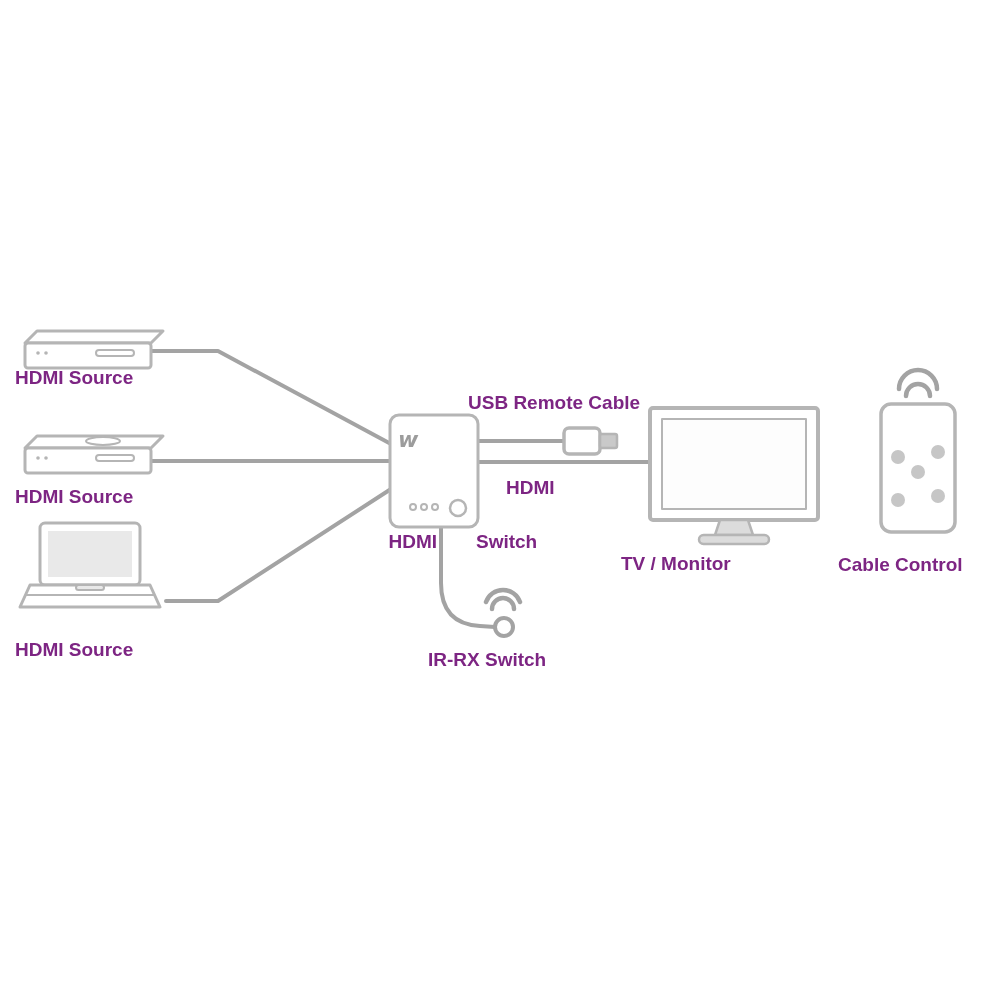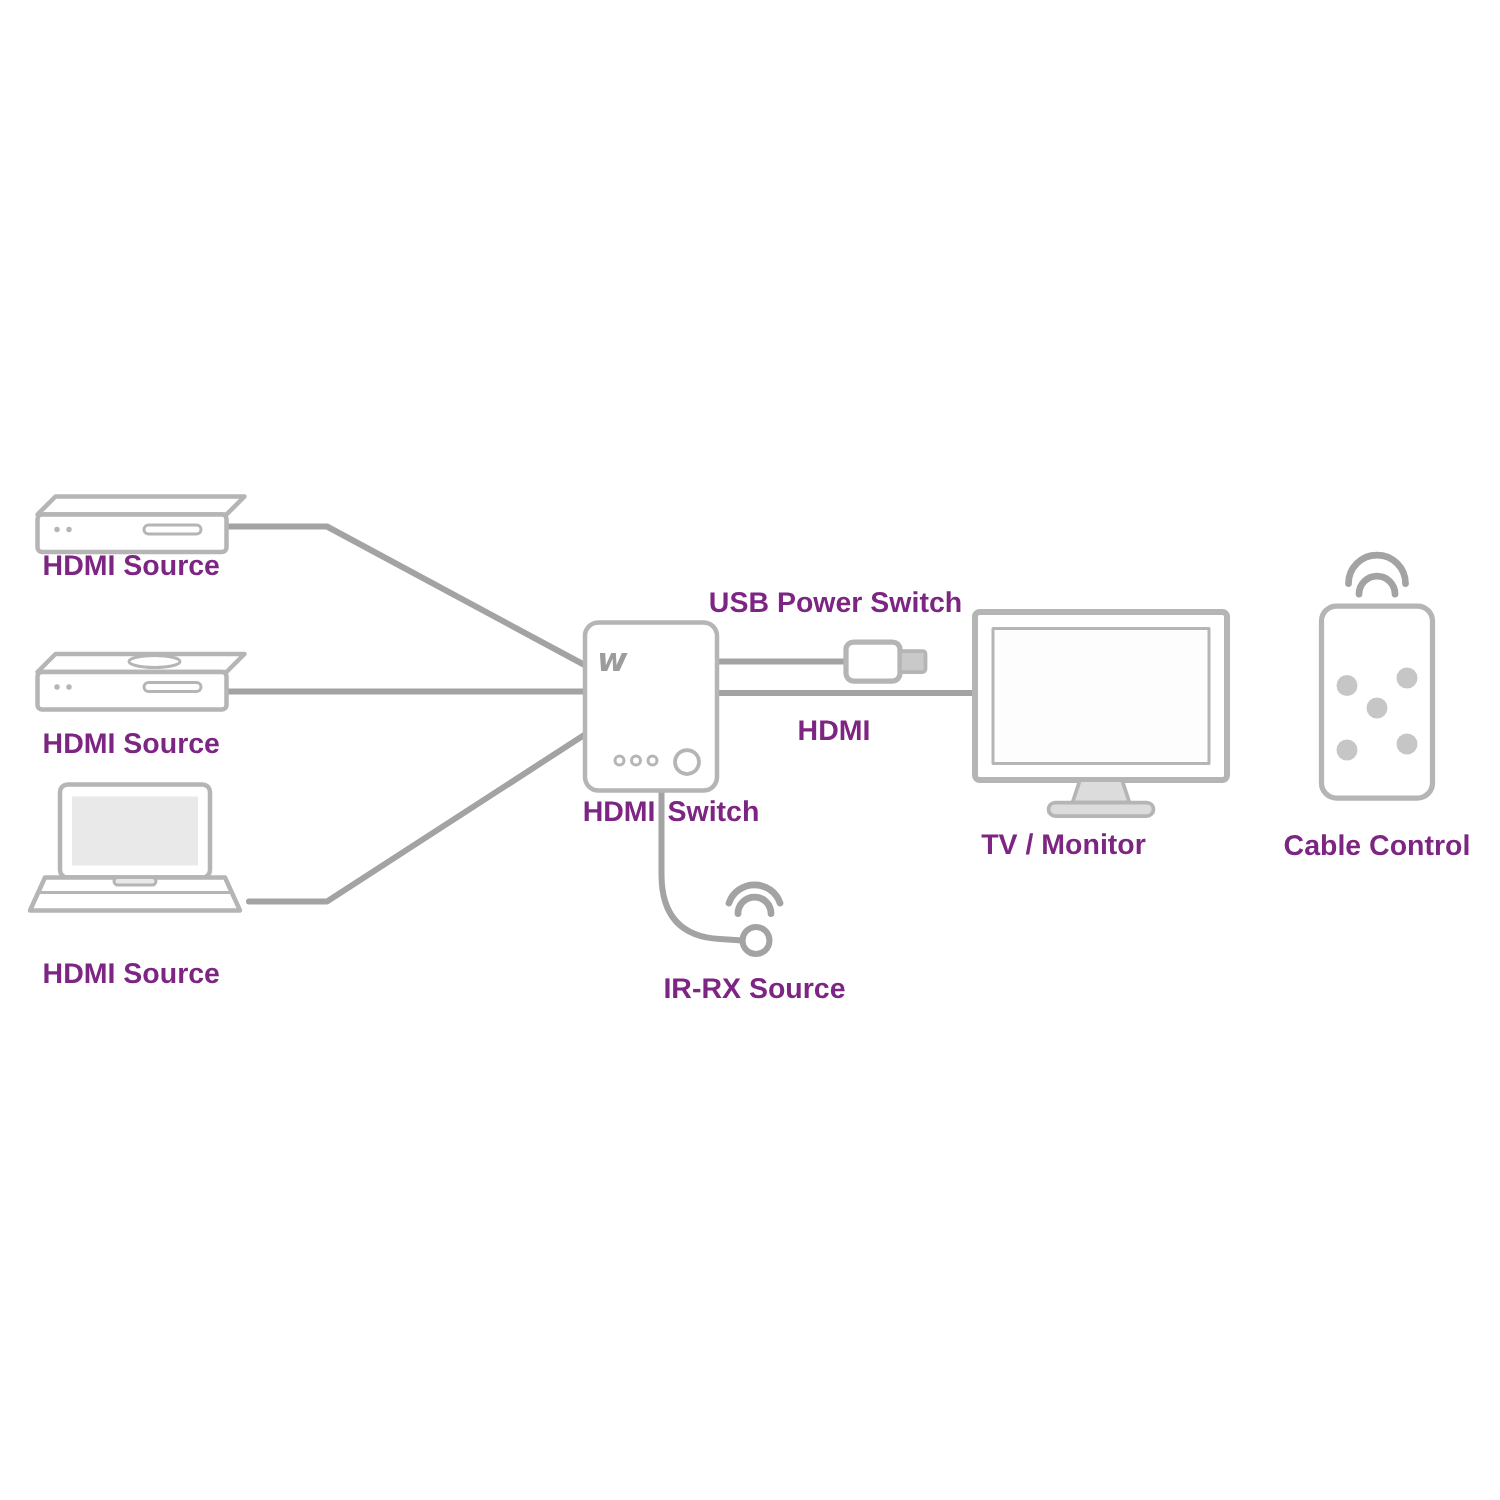--- a/index.html
+++ b/index.html
@@ -16,21 +16,21 @@
   }
   .canvas{position:absolute;inset:0;}
   svg{position:absolute;left:0;top:0;}
   .label{
     position:absolute;
     font-weight:bold;
     font-size:19px;
     color:var(--accent);
     white-space:nowrap;
   }
-  .center{text-align:center;}
+  .center{text-align:left;}
   .right{text-align:right;}
   .stroke-line{stroke:var(--line);}
   .stroke-dev{stroke:var(--device);}
   .fill-btn{fill:var(--button);}
   .logo-w{
     font-family:"DejaVu Sans",sans-serif;
     font-style:italic;
     font-weight:bold;
     font-size:22px;
     fill:#9c9c9c;
@@ -117,21 +117,21 @@
       <path d="M486 602 A 18 18 0 0 1 520 602"></path>
       <path d="M492 609 A 11 11 0 0 1 514 609"></path>
       <circle cx="504" cy="627" r="9" fill="#ffffff" stroke-width="4"></circle>
     </g>
 
   </svg>
 
   <div class="label center" style="left:15px;top:367px;width:145px">HDMI Source</div>
   <div class="label center" style="left:15px;top:486px;width:145px">HDMI Source</div>
   <div class="label center" style="left:15px;top:639px;width:145px">HDMI Source</div>
-  <div class="label center" style="left:468px;top:392px;width:178px">USB Power Switch</div>
+  <div class="label center" style="left:468px;top:392px;width:178px">USB Remote Cable</div>
   <div class="label center" style="left:506px;top:477px;width:100px">HDMI</div>
   <div class="label right" style="left:340px;top:531px;width:97px">HDMI</div>
-  <div class="label" style="left:445px;top:531px;width:110px">Switch</div>
+  <div class="label" style="left:476px;top:531px;width:110px">Switch</div>
   <div class="label center" style="left:621px;top:553px;width:176px">TV / Monitor</div>
   <div class="label center" style="left:838px;top:554px;width:160px">Cable Control</div>
-  <div class="label center" style="left:428px;top:649px;width:150px">IR-RX Source</div>
+  <div class="label center" style="left:428px;top:649px;width:150px">IR-RX Switch</div>
 
 </div>
 
 </body></html>

